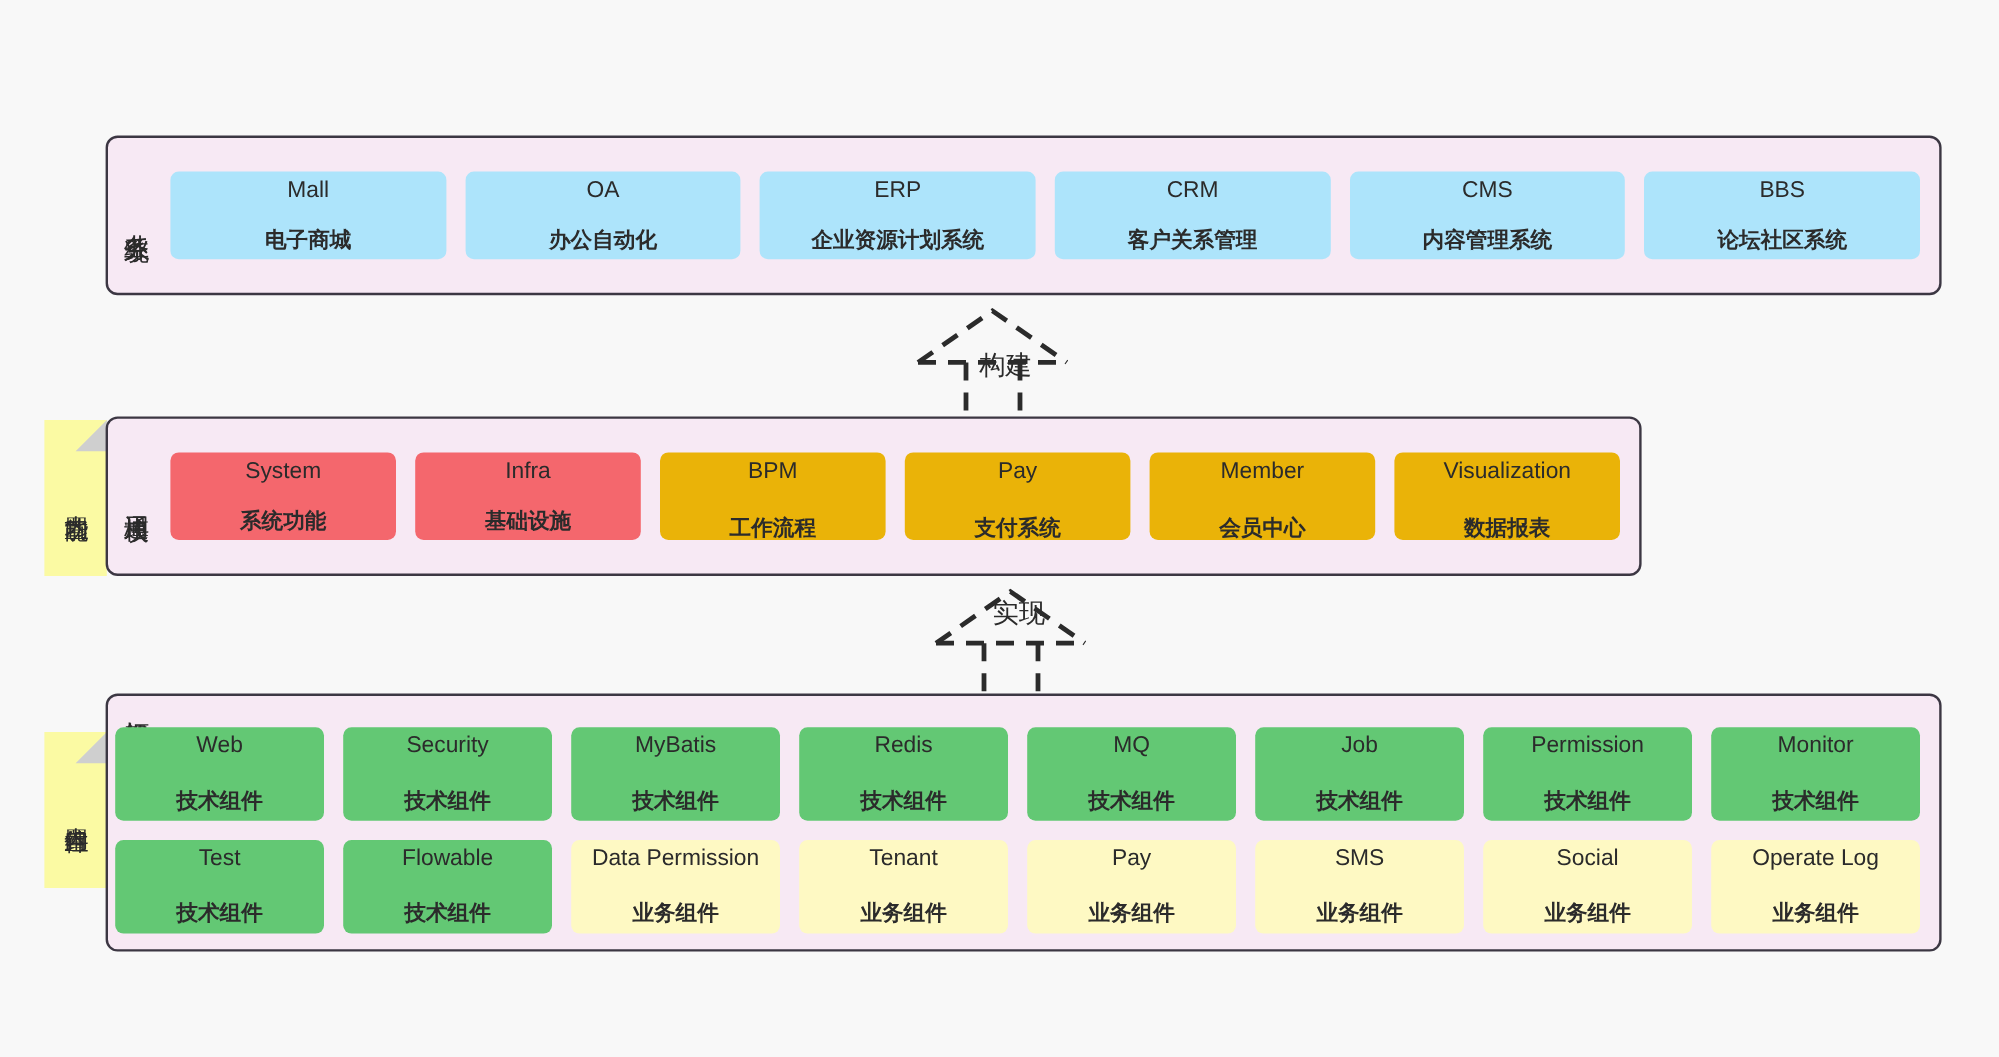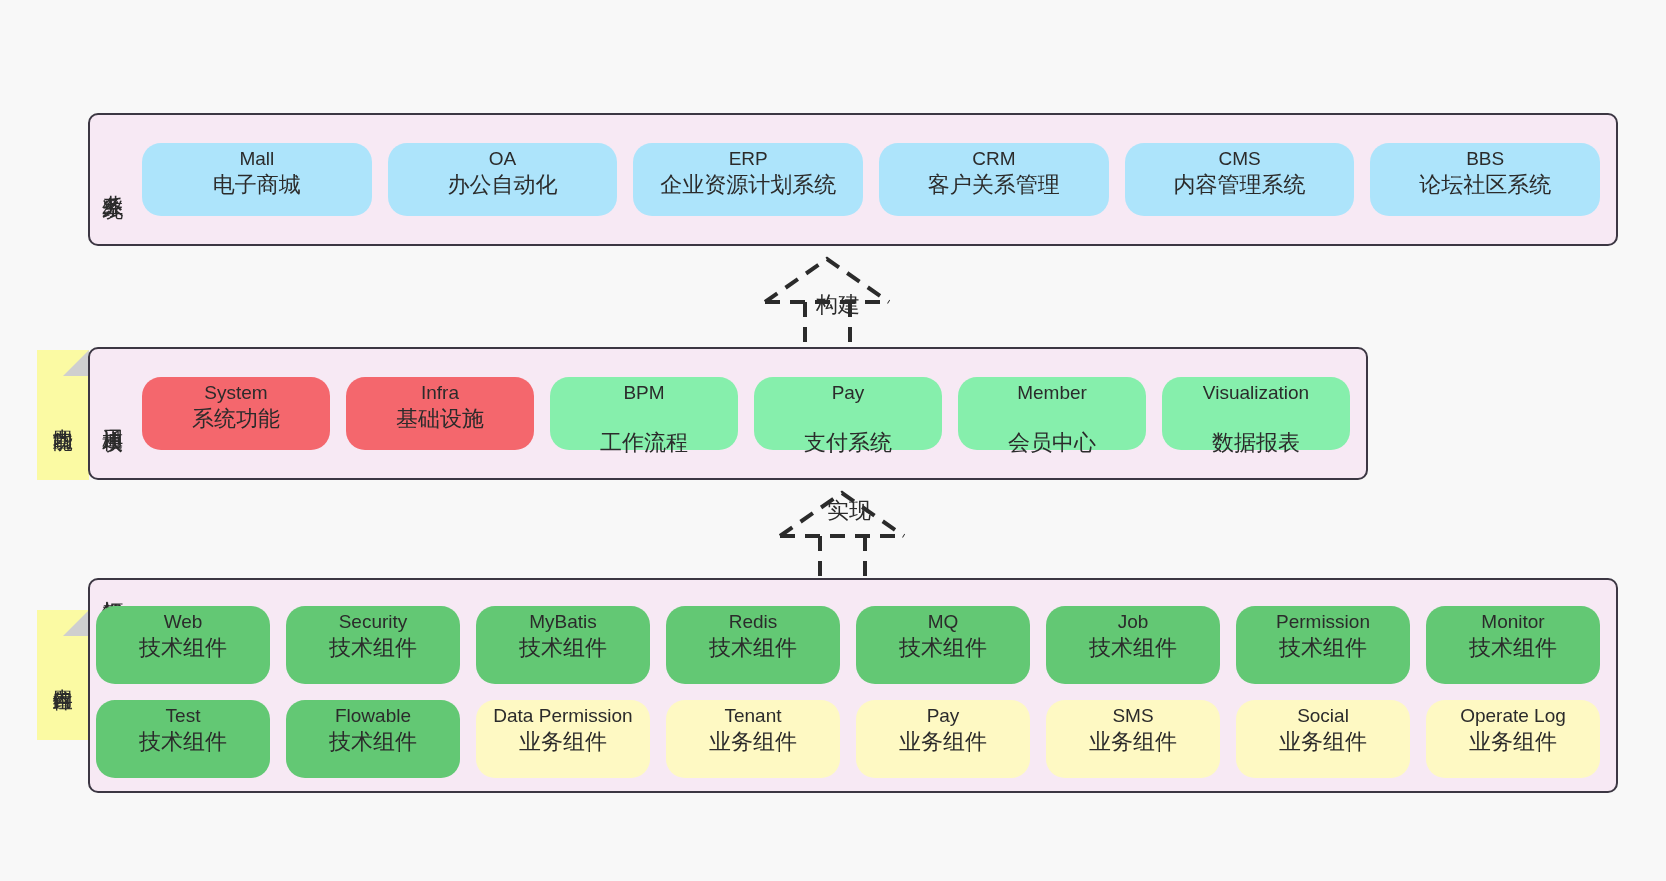--- a/index.html
+++ b/index.html
@@ -63,42 +63,43 @@
   .row {
     display: flex;
     flex-direction: row;
     gap: 16px;
     align-items: stretch;
   }
 
   
   .card {
     flex: 1 1 0;
-    border-radius: 19px;
+    border-radius: 7px;
     display: flex;
     flex-direction: column;
     align-items: center;
-    justify-content: flex-start;
+    justify-content: space-between;
     text-align: center;
     color: #2b2b2b;
     padding: 4px 6px;
     box-sizing: border-box;
     line-height: 1.28;
   }
   .card .title {
     font-size: 19px;
     white-space: normal;
   }
   .card .sub {
-    font-size: 22px;
+    font-size: 18px;
+    font-weight: bold;
   }
 
   .c-blue       { background: #ade4fb; }
   .c-red        { background: #f4676d; }
-  .c-pink       { background: #86efac; gap: 24px; }
+  .c-pink       { background: #eab308; gap: 24px; }
   .c-green      { background: #63c874; }
   .c-lightgreen { background: #fef9c3; }
 
   
   #layer-business  { left: 88px;  top: 113px; width: 1530px; height: 133px; }
   #layer-modules   { left: 88px;  top: 347px; width: 1280px; height: 133px; }
   #layer-framework { left: 88px;  top: 578px; width: 1530px; height: 215px; flex-direction: column; }
 
   #layer-business  .card { height: 73px; }
   #layer-modules   .card { height: 73px; }

